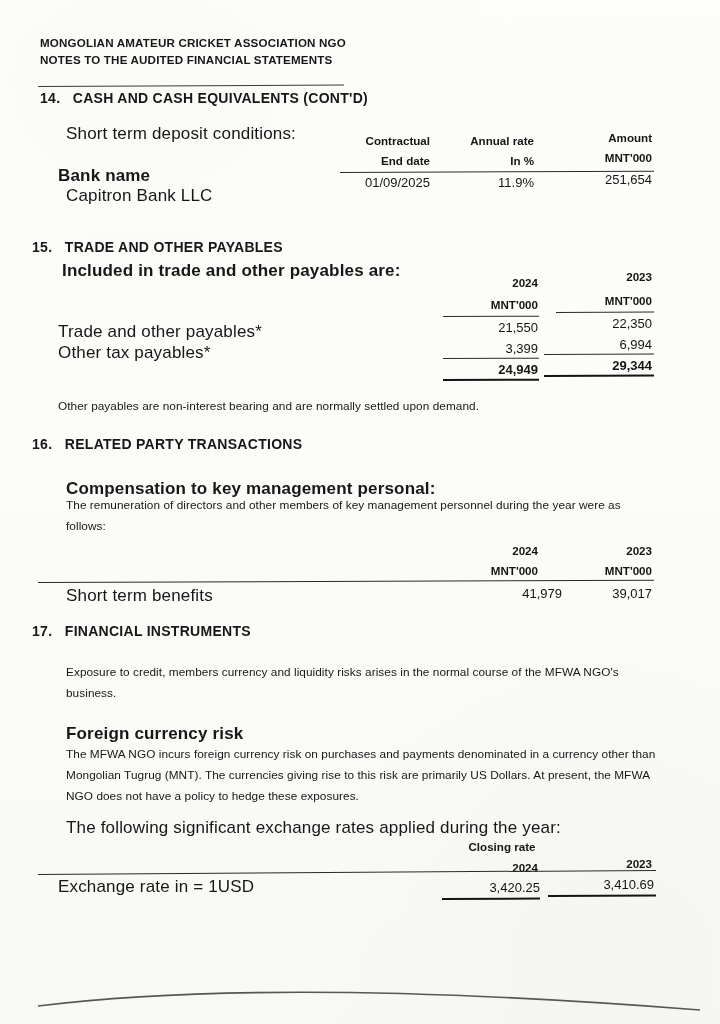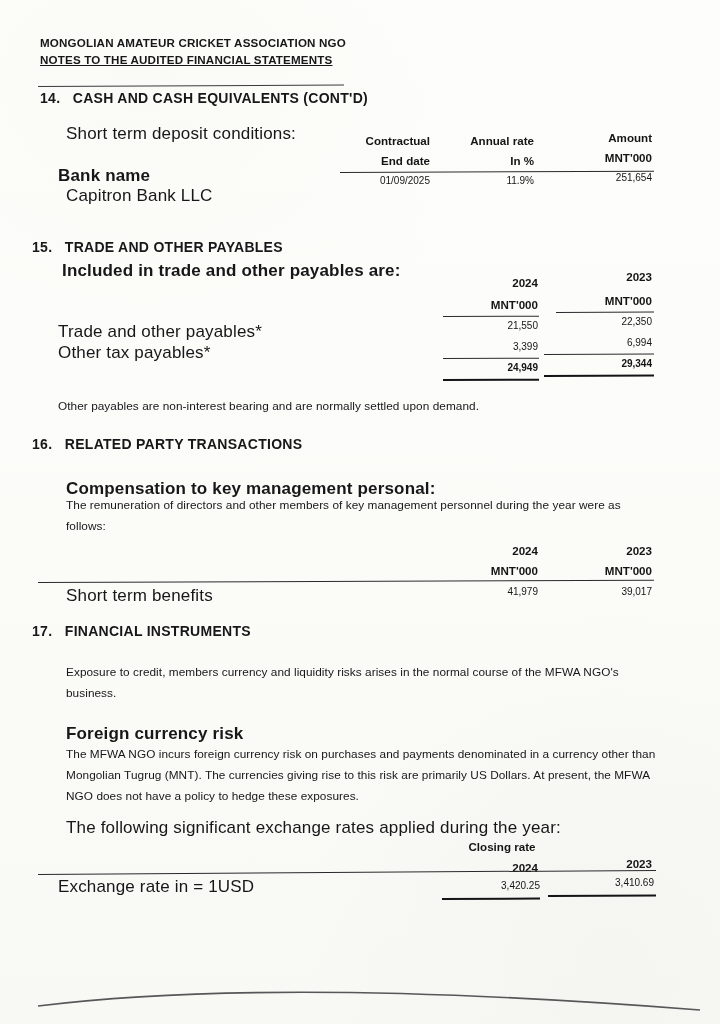--- a/index.html
+++ b/index.html
@@ -59,21 +59,21 @@
   }
   .para {
     position: absolute;
     font-size: 11.8px;
     line-height: 21px;
     color: #17171a;
     letter-spacing: 0.005em;
   }
   .num {
     position: absolute;
-    font-size: 10px;
+    font-size: 13px;
     text-align: right;
     white-space: pre;
   }
   .colhead {
     position: absolute;
     font-size: 11.6px;
     font-weight: 700;
     text-align: right;
     white-space: pre;
   }
@@ -103,21 +103,21 @@
 </style>
 </head>
 <body>
 
 <div class="page">
   <div class="paper-tint"></div>
 
   <div class="content">
 
     <div class="t hdr" style="left:40px; top:36px;">MONGOLIAN AMATEUR CRICKET ASSOCIATION NGO</div>
-    <div class="t hdr" style="left:40px; top:53px;text-decoration:underline;">NOTES TO THE AUDITED FINANCIAL STATEMENTS</div>
+    <div class="t hdr" style="left:40px; top:53px;">NOTES TO THE AUDITED FINANCIAL STATEMENTS</div>
     <div class="rule thin tilt-a" style="left:38px; top:86px; width:306px;"></div>
 
     <div class="t sec" style="left:40px; top:90px;">14.   CASH AND CASH EQUIVALENTS (CONT'D)</div>
 
     <div class="t" style="left:66px; top:124px;">Short term deposit conditions:</div>
 
     <div class="colhead" style="left:330px; top:134px; width:100px;">Contractual</div>
     <div class="colhead" style="left:330px; top:154px; width:100px;">End date</div>
 
     <div class="colhead" style="left:440px; top:134px; width:94px;">Annual rate</div>
@@ -173,21 +173,21 @@
 
     <div class="colhead" style="left:442px; top:544px; width:96px;">2024</div>
     <div class="colhead" style="left:442px; top:564px; width:96px;">MNT'000</div>
 
     <div class="colhead" style="left:556px; top:544px; width:96px;">2023</div>
     <div class="colhead" style="left:556px; top:564px; width:96px;">MNT'000</div>
 
     <div class="rule tilt-b" style="left:38px; top:582px; width:616px;"></div>
 
     <div class="t" style="left:66px; top:586px;">Short term benefits</div>
-    <div class="num" style="left:442px; top:586px; width:96px;">41,979</div>
+    <div class="num" style="left:466px; top:586px; width:96px;">41,979</div>
     <div class="num" style="left:556px; top:586px; width:96px;">39,017</div>
 
     <div class="t sec" style="left:32px; top:623px;">17.   FINANCIAL INSTRUMENTS</div>
 
     <div class="para" style="left:66px; top:662px; width:592px;">Exposure to credit, members currency and liquidity risks arises in the normal course of the MFWA NGO's business.</div>
 
     <div class="t b" style="left:66px; top:724px;">Foreign currency risk</div>
     <div class="para" style="left:66px; top:744px; width:596px;">The MFWA NGO incurs foreign currency risk on purchases and payments denominated in a currency other than Mongolian Tugrug (MNT). The currencies giving rise to this risk are primarily US Dollars. At present, the MFWA NGO does not have a policy to hedge these exposures.</div>
 
     <div class="t" style="left:66px; top:818px;">The following significant exchange rates applied during the year:</div>

